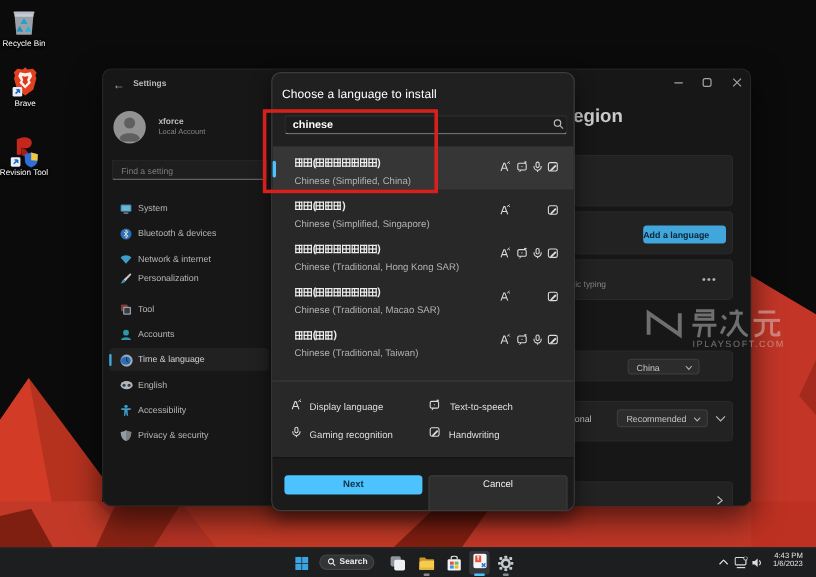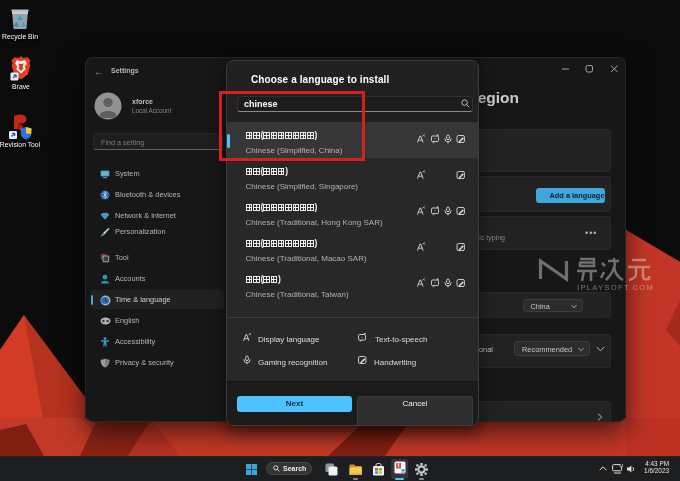--- a/index.html
+++ b/index.html
@@ -172,21 +172,21 @@
           <path d="M5 0.6 C6.6 1.6 8.2 2 9.4 2 C9.4 5.8 7.8 8.6 5 9.6 Z" fill="#8f979e"></path>
         </svg>
       <div class="lbl">Privacy &amp; security</div>
     </div>
 
     <div class="abs" style="right:106px;top:31px;font-size:15.5px;font-weight:bold;color:#ececec;white-space:nowrap">Language &amp; region</div>
 
     <div class="abs" style="left:150px;top:71px;width:375px;height:43px;background:#282828;border-radius:4px;border:1px solid rgba(255,255,255,0.04)"></div>
 
     <div class="abs" style="left:150px;top:118px;width:375px;height:36px;background:#282828;border-radius:4px;border:1px solid rgba(255,255,255,0.04)"></div>
-    <div class="abs" style="left:450px;top:130px;width:68.5px;height:15px;background:#4cc2ff;border-radius:3px;text-align:right;line-height:15px;font-size:7.4px;font-weight:bold;color:#0d2c3d">Add a language</div>
+    <div class="abs" style="left:450px;top:130px;width:68.5px;height:15px;background:#4cc2ff;border-radius:3px;text-align:left;line-height:15px;font-size:7.4px;font-weight:bold;color:#0d2c3d">Add a language</div>
 
     <div class="abs" style="left:150px;top:158px;width:375px;height:34px;background:#282828;border-radius:4px;border:1px solid rgba(255,255,255,0.04)"></div>
     <div class="abs" style="right:120px;top:176px;font-size:7px;color:#9a9a9a;white-space:nowrap">language; basic typing</div>
     <div class="abs" style="left:499px;top:170px;font-size:9px;color:#cfcfcf;letter-spacing:1px">•••</div>
 
     <div class="abs" style="left:150px;top:234px;width:375px;height:26px;background:#282828;border-radius:4px;border:1px solid rgba(255,255,255,0.04)"></div>
     <div class="abs" style="left:436.5px;top:240.5px;width:60.5px;height:13.5px;background:#343434;border:1px solid #454545;border-radius:3px">
       <div style="position:absolute;left:7px;top:2.6px;font-size:7.4px;color:#e2e2e2">China</div>
       <svg style="position:absolute;right:5px;top:4.6px" width="6" height="5" viewBox="0 0 6 5">
           <path d="M0.5 1 L3 3.8 L5.5 1" stroke="#cfcfcf" stroke-width="0.9" fill="none"></path>
@@ -207,21 +207,21 @@
 
     <div class="abs" style="left:150px;top:342.5px;width:375px;height:22px;background:#282828;border-radius:4px;border:1px solid rgba(255,255,255,0.04)"></div>
     <svg class="abs" style="left:511px;top:355px" width="6" height="8" viewBox="0 0 6 8">
         <path d="M1 0.8 L4.8 4 L1 7.2" stroke="#d6d6d6" stroke-width="1" fill="none"></path>
       </svg>
   </div>
 
   <div class="abs" style="left:85px;top:57px;width:541px;height:365px;background:rgba(0,0,0,0.14);border-radius:8px"></div>
 
   <div class="abs" id="dialog" style="left:226px;top:60px;width:253px;height:366px;background:#202020;border-radius:8px;border:1px solid #3c3c3c;box-shadow:0 6px 16px rgba(0,0,0,0.55);overflow:hidden">
-    <div class="abs" style="left:24px;top:12.5px;font-size:10px;font-weight:bold;color:#fff;letter-spacing:0.1px">Choose a language to install</div>
+    <div class="abs" style="left:8px;top:12.5px;font-size:10px;font-weight:normal;color:#fff;letter-spacing:0.1px">Choose a language to install</div>
 
     <div class="abs" style="left:10px;top:35px;width:236px;height:16px;background:#1d1d1d;border:1px solid #303030;border-bottom:1px solid #8a8a8a;border-radius:3px"></div>
     <div class="abs" style="left:17px;top:37.5px;font-size:9px;font-weight:bold;color:#fff">chinese</div>
     <svg class="abs" style="left:234px;top:38px" width="9" height="9" viewBox="0 0 9 9">
       <circle cx="3.6" cy="3.6" r="2.7" fill="none" stroke="#bbb" stroke-width="1"></circle>
       <line x1="5.7" y1="5.7" x2="8.2" y2="8.2" stroke="#bbb" stroke-width="1"></line>
     </svg>
 
     <style>
       .cjk{display:inline-block;width:6.4px;height:7.2px;margin:0 0.9px 0 0;

